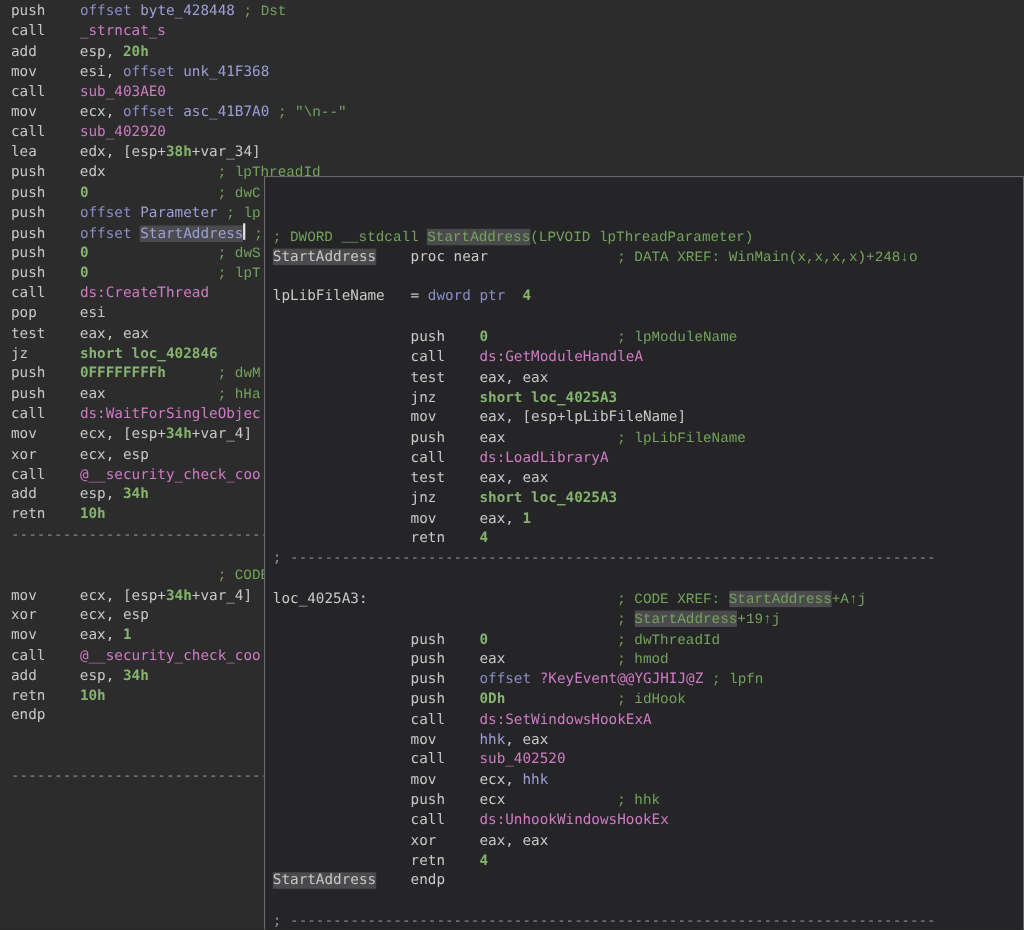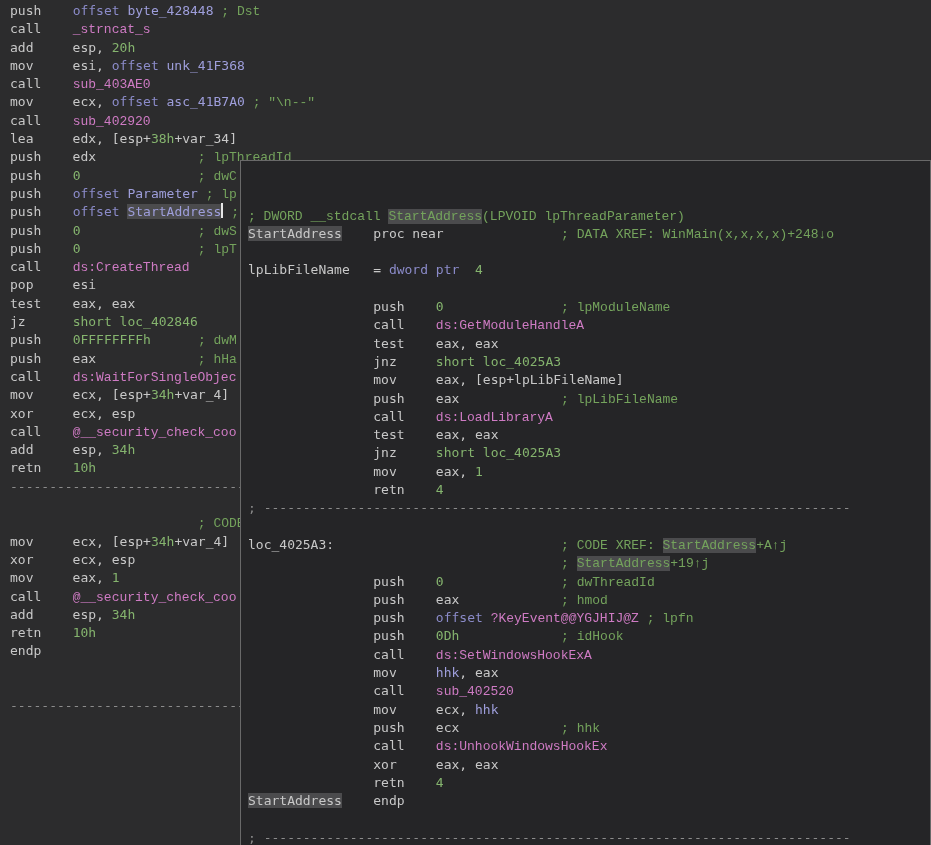--- a/index.html
+++ b/index.html
@@ -16,23 +16,23 @@
   .pane { position:absolute; white-space:pre; }
   #bg-code { left:0; top:0; width:931px; height:845px; padding:2px 0 0 10px; overflow:hidden; }
   #popup {
     left:240px; top:160px; width:691px; height:700px;
     background: var(--popup-bg, #252527);
     border:1px solid var(--popup-border, #696969);
     padding:9px 0 0 7px; overflow:hidden; z-index:10;
   }
   .code-line { height:18.3px; white-space:pre; }
   .seg-plain { color: var(--text, #c8c8c8); }
-  .seg-num   { color: var(--num,  #85b46e); }
+  .seg-num   { color: var(--num,  #85b46e); font-weight: bold; }
   .seg-cmt   { color: var(--cmt,  #74a35c); font-family: Liberation Mono, monospace; }
-  .seg-fn    { color: var(--fn,   #cf7bc4); font-family: Liberation Mono, monospace; }
+  .seg-fn    { color: var(--fn,   #cf7bc4); }
   .seg-kw    { color: var(--kw,   #8b8bc9); }
   .seg-data  { color: var(--data, #9e9edb); }
   .seg-sep   { color: var(--sep,  #8c8c8c); }
   .hl        { background: var(--hl, #4b4b4d); }
   .caret {
     display:inline-block; width:2px; height:15px;
     background: var(--caret, #e6e6e6); vertical-align:-2px;
   }
 </style>
 </head>

